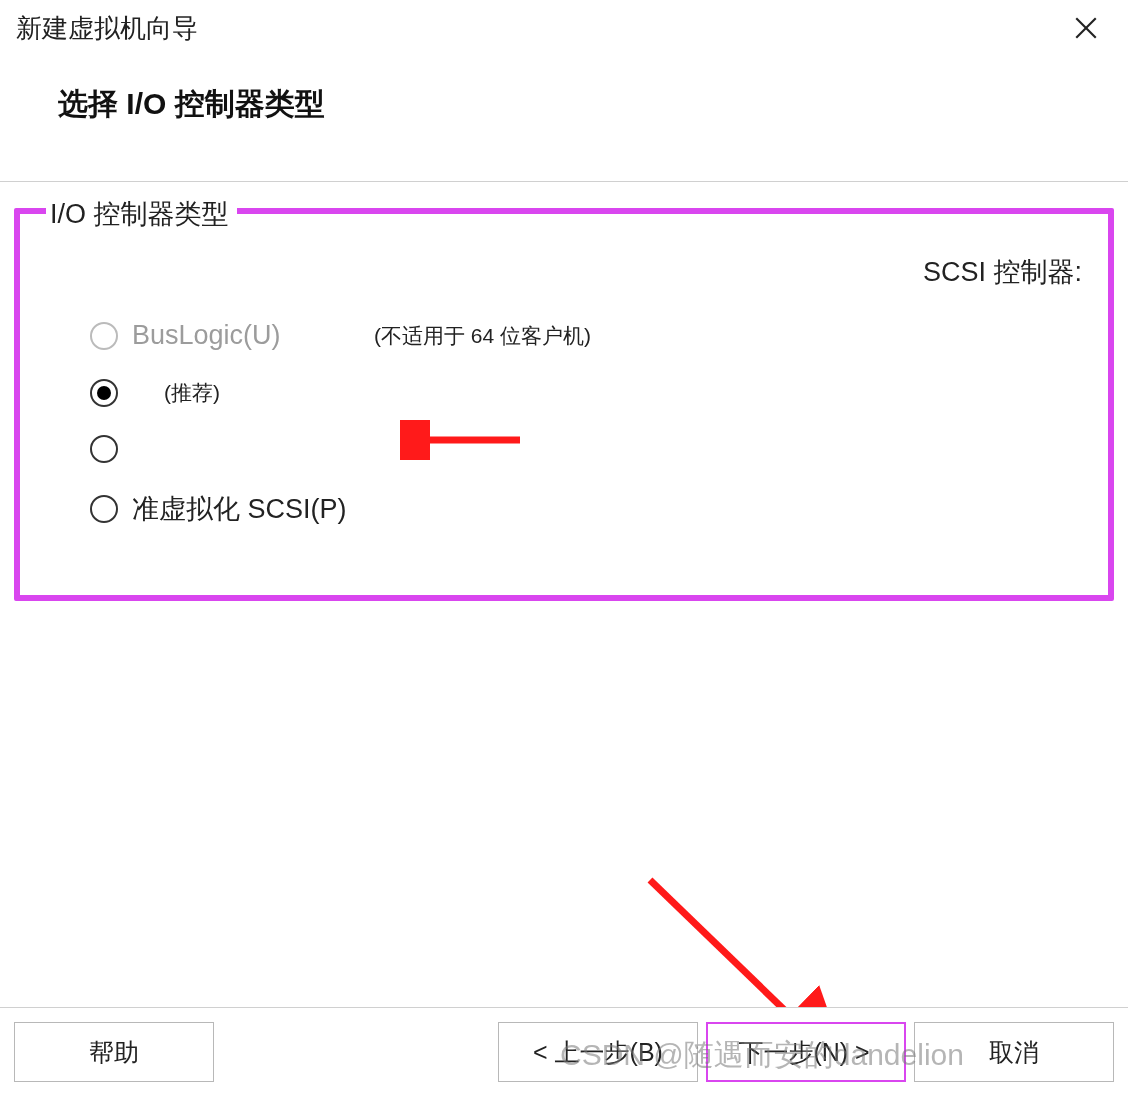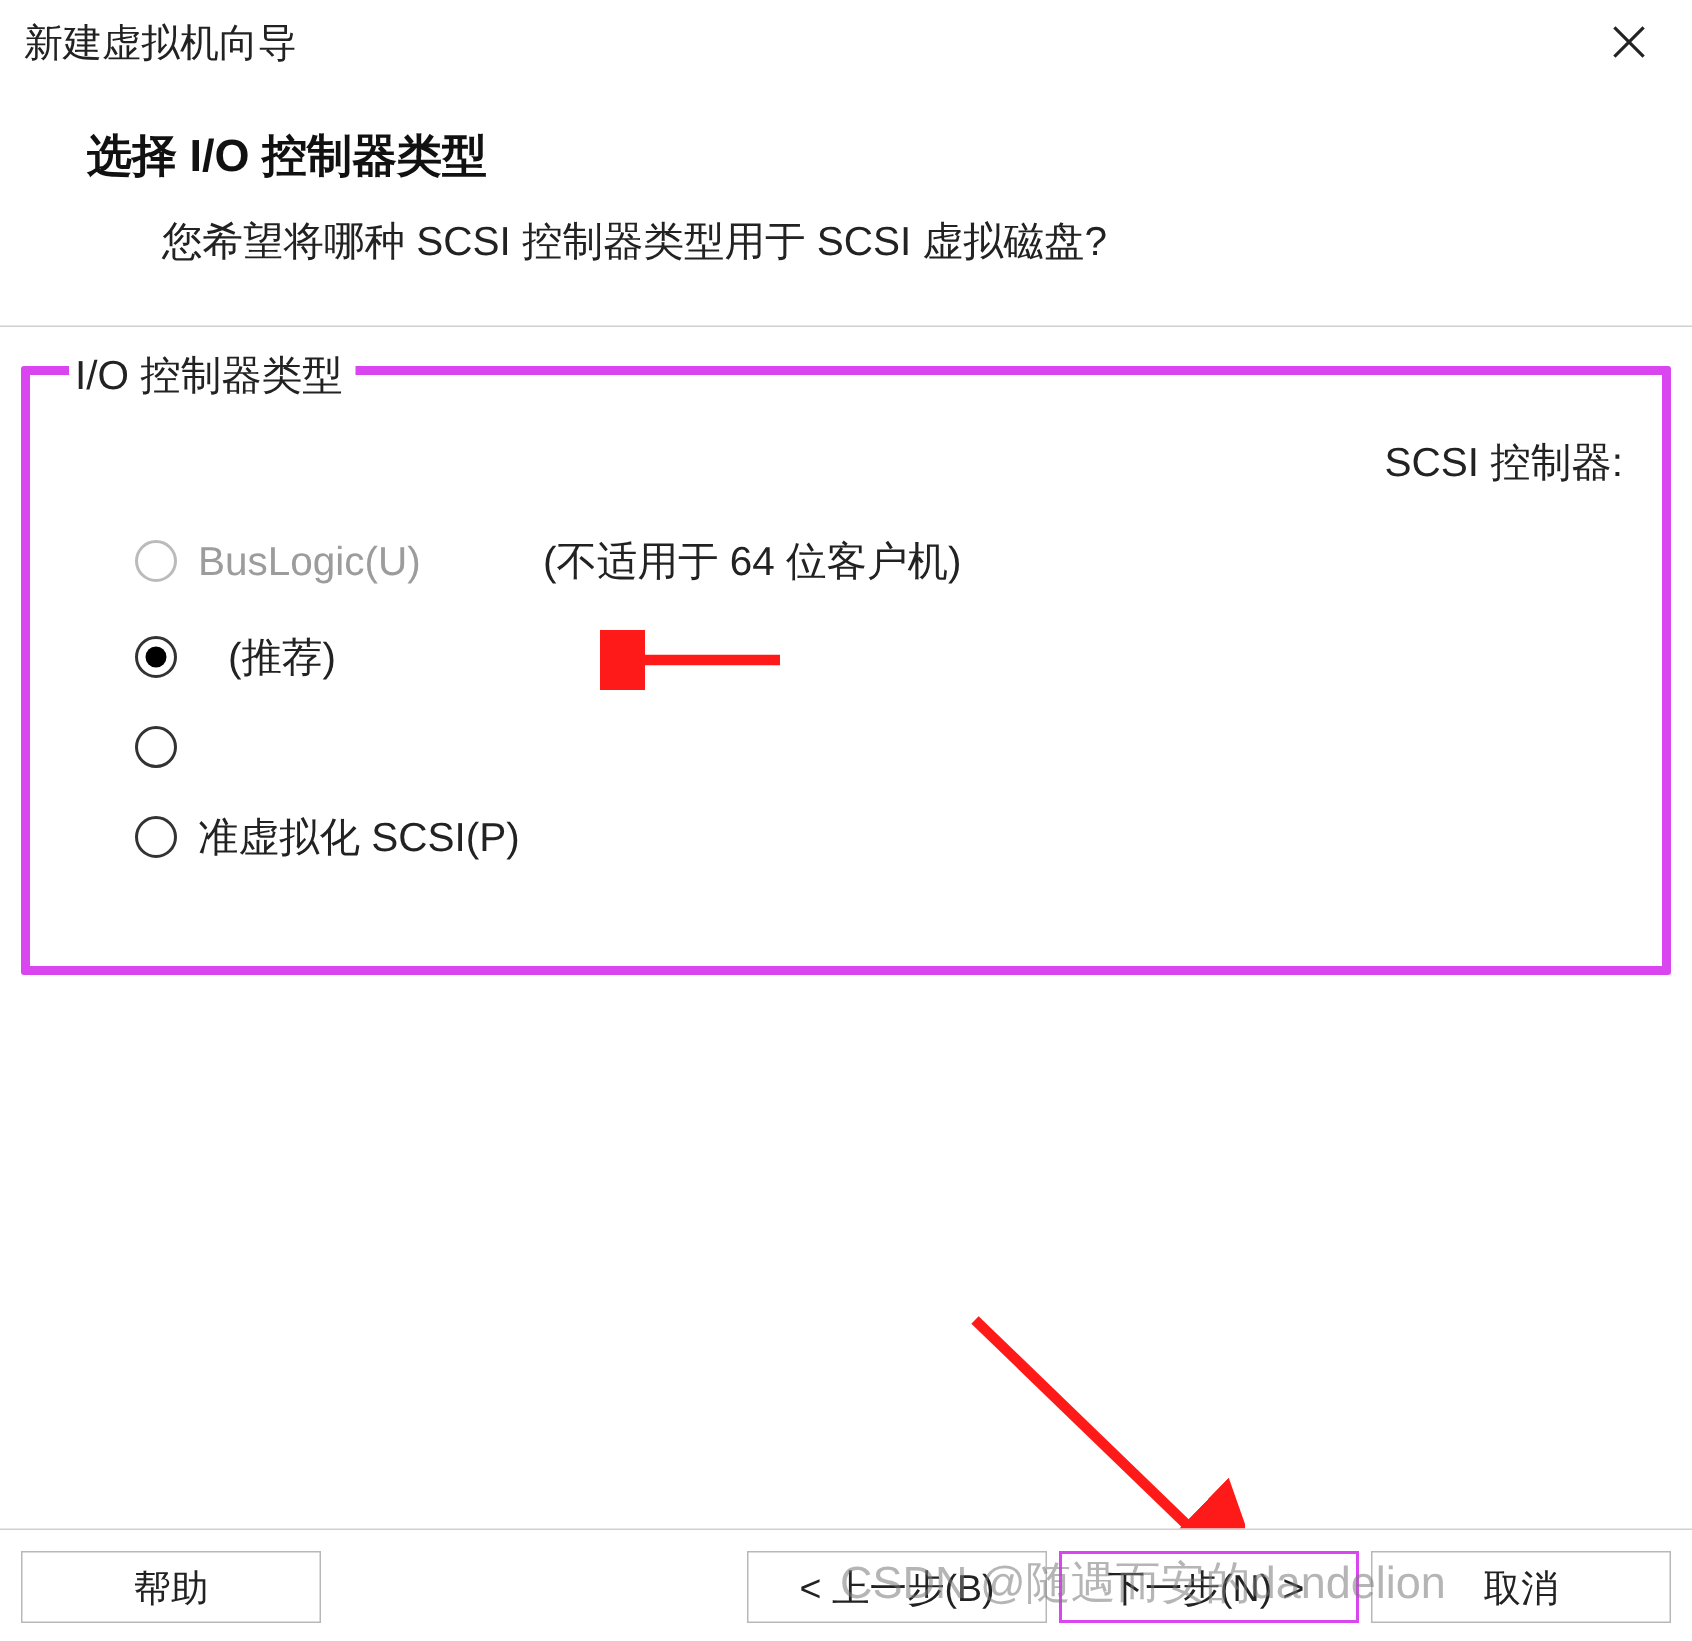--- a/index.html
+++ b/index.html
@@ -118,23 +118,23 @@
       font-size: 27px;
       color: #222;
       min-width: 210px;
       cursor: pointer;
     }
     .radio-label.disabled {
       color: #9c9c9c;
       cursor: default;
     }
     .radio-note {
-      font-size: 27px;
-      color: #222;
-      margin-left: 20px;
+      font-size: 21px;
+      color: #222;
+      margin-left: 32px;
     }
     .arrow-annotation {
       position: absolute;
       pointer-events: none;
     }
     .arrow1 {
       left: 400px;
       top: 420px;
       width: 130px;
       height: 40px;
@@ -151,21 +151,21 @@
       left: 0;
       right: 0;
       border-top: 1px solid #d0d0d0;
       padding: 14px 14px 12px 14px;
       display: flex;
       align-items: center;
       gap: 8px;
       background: #fff;
     }
     .btn {
-      height: 48px;
+      height: 60px;
       min-width: 200px;
       padding: 0 20px;
       font-size: 25px;
       color: #222;
       background: #ffffff;
       border: 1px solid #b8b8b8;
       cursor: pointer;
       font-family: inherit;
       display: inline-flex;
       align-items: center;
@@ -197,21 +197,20 @@
   <button class="close-btn" aria-label="close">
     <svg viewBox="0 0 24 24">
       <line x1="3" y1="3" x2="21" y2="21" stroke="#222" stroke-width="2"></line>
       <line x1="21" y1="3" x2="3" y2="21" stroke="#222" stroke-width="2"></line>
     </svg>
   </button>
 </div>
 
 <div class="header-section">
   <div class="page-title">选择 I/O 控制器类型</div>
-  <div class="page-subtitle">您希望将哪种 SCSI 控制器类型用于 SCSI 虚拟磁盘?</div>
 </div>
 
 <div class="separator"></div>
 
 <fieldset class="groupbox">
   <span class="groupbox-title">I/O 控制器类型</span>
   <div class="controller-label">SCSI 控制器:</div>
 
   
   <div class="radio-row">

